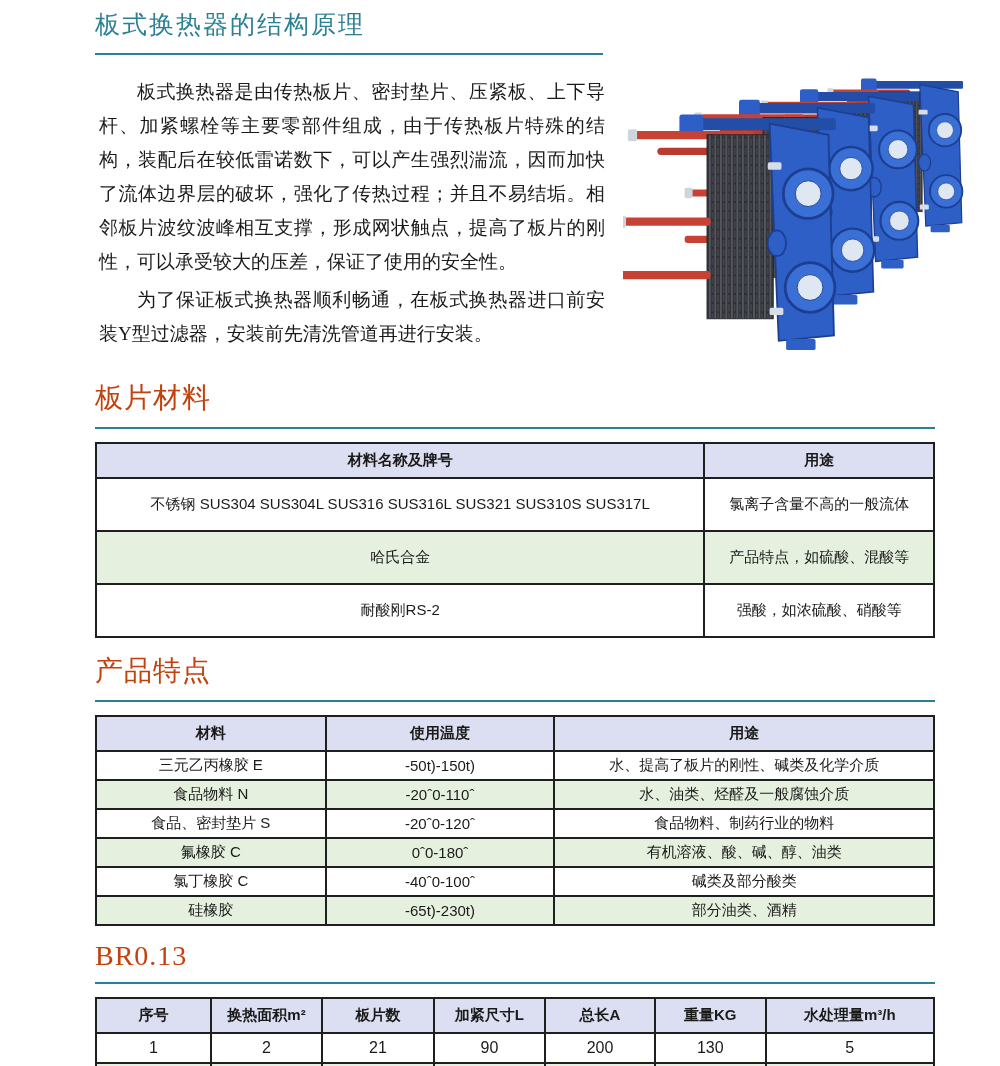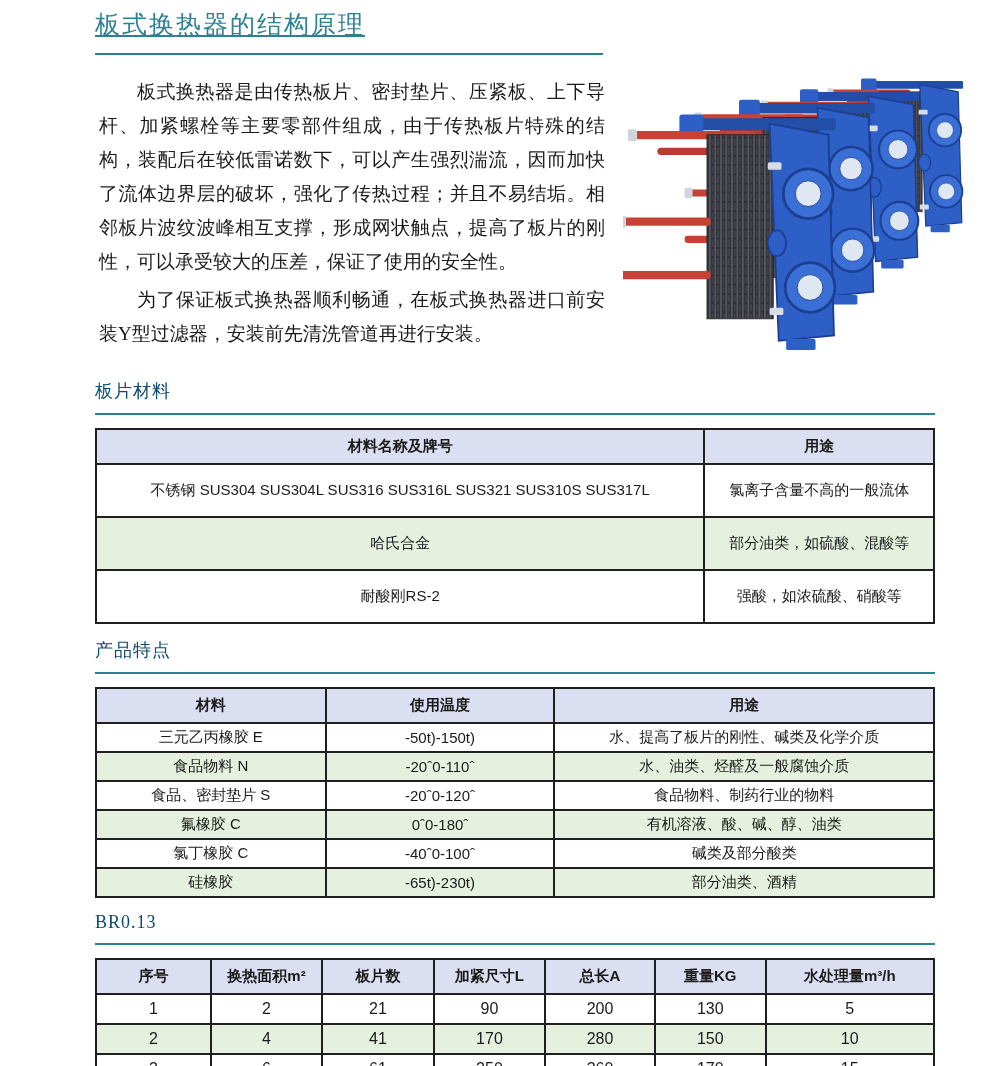--- a/index.html
+++ b/index.html
@@ -5,34 +5,34 @@
   html,body { margin:0; padding:0; background:#ffffff; }
   .page {
     position:relative; width:1000px; height:1066px; background:#ffffff;
     font-family:"Liberation Serif","DejaVu Serif",serif; color:#1a1a1a;
     overflow:hidden;
   }
   .content { position:absolute; left:95px; top:0; width:840px; }
 
   h1.doc-title {
     margin:8px 0 0 0; font-weight:400; font-size:25px; letter-spacing:2px;
-    color:#2b8093; font-family:"Liberation Serif","DejaVu Serif",serif;text-decoration:underline;
+    color:#2b8093; font-family:"Liberation Serif","DejaVu Serif",serif;
   }
   .rule { border:none; border-top:2px solid #2b8093; margin:0; }
   .rule-short { width:508px; margin-top:12px; }
   .rule-full  { width:840px; margin-top:10px; }
 
   .intro { position:relative; margin-top:20px; min-height:290px; }
   .intro-text { width:514px; font-size:19px; line-height:34px; text-align:justify; }
   .intro-text p { margin:4px; text-indent:2em; }
   .intro-figure { position:absolute; left:528px; top:-6px; width:382px; height:292px; }
 
   h2.sec-title {
-    margin:14px 0 0 0; font-weight:400; font-size:18px; letter-spacing:1px;
-    color:#0c4a6e; font-family:"Liberation Serif","DejaVu Serif",serif;
+    margin:14px 0 0 0; font-weight:400; font-size:28px; letter-spacing:1px;
+    color:#c2410c; font-family:"Liberation Serif","DejaVu Serif",serif;
   }
 
   table.data {
     width:840px; margin-top:13px; border-collapse:collapse;
     border:2px solid #1f1f1f; table-layout:fixed;
     font-family:"Liberation Sans","DejaVu Sans",sans-serif;
   }
   table.data th, table.data td {
     border:2px solid #1f1f1f; text-align:center; vertical-align:middle;
   }
@@ -107,21 +107,21 @@
             <th>用途</th>
           </tr>
         </thead>
       <tbody>
           <tr>
             <td>不锈钢 SUS304 SUS304L SUS316 SUS316L SUS321 SUS310S SUS317L</td>
             <td>氯离子含量不高的一般流体</td>
           </tr>
           <tr>
             <td>哈氏合金</td>
-            <td>部分油类，如硫酸、混酸等</td>
+            <td>产品特点，如硫酸、混酸等</td>
           </tr>
           <tr>
             <td>耐酸刚RS-2</td>
             <td>强酸，如浓硫酸、硝酸等</td>
           </tr>
         </tbody>
     </table>
 
     <h2 class="sec-title">产品特点</h2>
     <hr class="rule rule-full">

